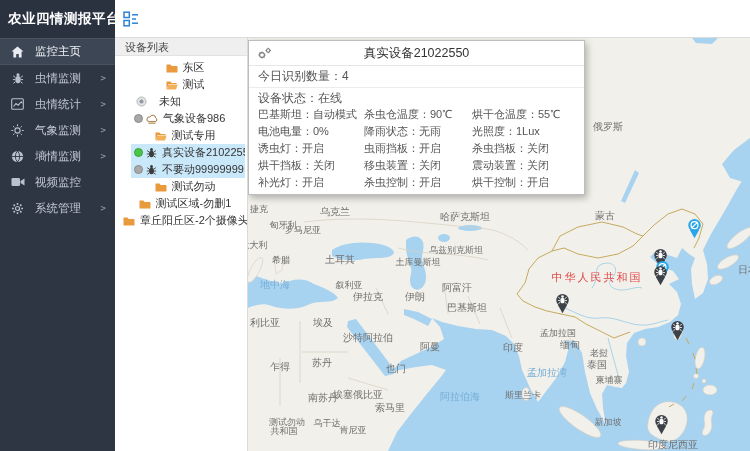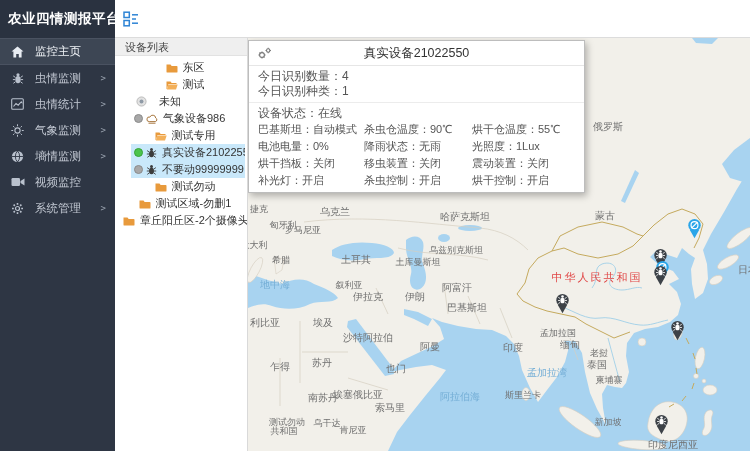--- a/index.html
+++ b/index.html
@@ -422,21 +422,21 @@
       <span class="map-label " style="left: 360px; top: 89px;">俄罗斯</span>
       <span class="map-label " style="left: 357px; top: 178px;">蒙古</span>
       <span class="map-label " style="left: 500px; top: 232px;">日本</span>
       <span class="map-label  small" style="left: 11px; top: 171px;">捷克</span>
       <span class="map-label " style="left: 87px; top: 174px;">乌克兰</span>
       <span class="map-label " style="left: 217px; top: 179px;">哈萨克斯坦</span>
       <span class="map-label  small" style="left: 35px; top: 187px;">匈牙利</span>
       <span class="map-label  small" style="left: 55px; top: 192px;">罗马尼亚</span>
       <span class="map-label  small" style="left: 6px; top: 207px;">意大利</span>
       <span class="map-label  small" style="left: 33px; top: 222px;">希腊</span>
-      <span class="map-label " style="left: 108px; top: 222px; text-align: center;">土耳其</span>
+      <span class="map-label " style="left: 92px; top: 222px; text-align: center;">土耳其</span>
       <span class="map-label  small" style="left: 208px; top: 212px;">乌兹别克斯坦</span>
       <span class="map-label  small" style="left: 170px; top: 224px;">土库曼斯坦</span>
       <span class="map-label  small" style="left: 101px; top: 247px;">叙利亚</span>
       <span class="map-label " style="left: 120px; top: 259px;">伊拉克</span>
       <span class="map-label " style="left: 167px; top: 259px;">伊朗</span>
       <span class="map-label " style="left: 209px; top: 250px;">阿富汗</span>
       <span class="map-label " style="left: 219px; top: 270px;">巴基斯坦</span>
       <span class="map-label " style="left: 17px; top: 285px;">利比亚</span>
       <span class="map-label " style="left: 75px; top: 285px;">埃及</span>
       <span class="map-label " style="left: 120px; top: 300px;">沙特阿拉伯</span>
@@ -565,35 +565,39 @@
               <line x1="11.2" y1="5.2" x2="11.2" y2="6.3"></line>
               <line x1="8.5" y1="3.5" x2="9.5" y2="3.5"></line>
               <line x1="12.9" y1="3.5" x2="13.9" y2="3.5"></line>
             </g>
           </svg>
       </span>
       <span class="popup-title">真实设备21022550</span>
     </div>
     <div class="popup-sec">
       <div class="p-row">今日识别数量：4</div>
-      <div class="p-row">今日识别种类：1</div>
     </div>
     <div class="popup-sec">
       <div class="p-row">设备状态：在线</div>
       <div class="grid-row">
         <span class="grid-cell c0">巴基斯坦：自动模式</span>
         <span class="grid-cell c1">杀虫仓温度：90℃</span>
         <span class="grid-cell c2">烘干仓温度：55℃</span>
       </div>
       <div class="grid-row">
         <span class="grid-cell c0">电池电量：0%</span>
         <span class="grid-cell c1">降雨状态：无雨</span>
         <span class="grid-cell c2">光照度：1Lux</span>
       </div>
       <div class="grid-row">
+        <span class="grid-cell c0">诱虫灯：开启</span>
+        <span class="grid-cell c1">虫雨挡板：开启</span>
+        <span class="grid-cell c2">杀虫挡板：关闭</span>
+      </div>
+      <div class="grid-row">
         <span class="grid-cell c0">烘干挡板：关闭</span>
         <span class="grid-cell c1">移虫装置：关闭</span>
         <span class="grid-cell c2">震动装置：关闭</span>
       </div>
       <div class="grid-row">
         <span class="grid-cell c0">补光灯：开启</span>
         <span class="grid-cell c1">杀虫控制：开启</span>
         <span class="grid-cell c2">烘干控制：开启</span>
       </div>
     </div>

